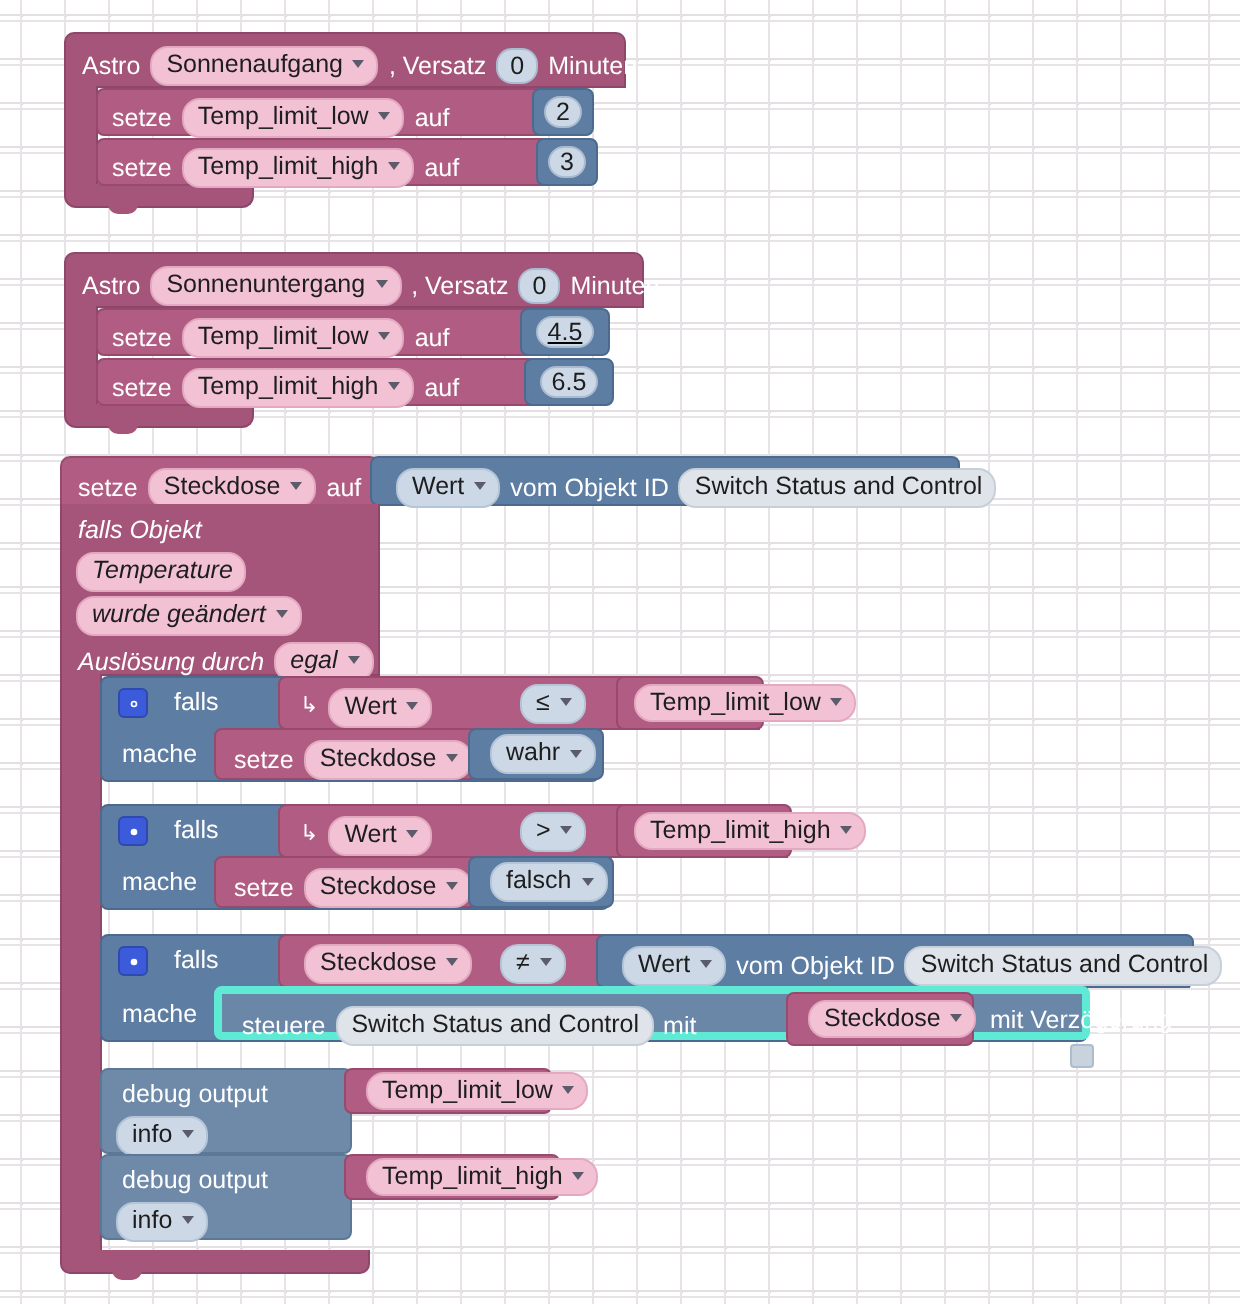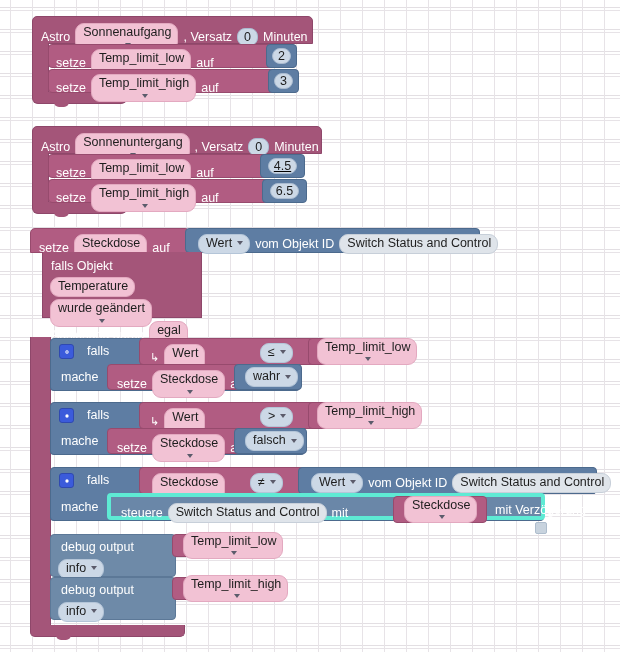--- a/index.html
+++ b/index.html
@@ -54,21 +54,21 @@
   
   .fld {
     display: inline-flex; align-items: center; gap: 4px;
     padding: 2px 6px 3px 7px;
     border-radius: 9px;
     font-size: 12.5px;
     line-height: 1;
     color: #1d1d1d;
     white-space: nowrap;
   }
-  .fld.pink   { background: #f2c2d4; border: 1px solid #e3a9c0; flex-direction: column; }
+  .fld.pink   { background: #f2c2d4; border: 1px solid #e3a9c0; }
   .fld.bluef  { background: #ccd8e6; border: 1px solid #b4c5d8; }
   .fld.greyf  { background: #dfe4ea; border: 1px solid #c7cfd9; }
   .fld.numf   { background: #ccd8e6; border: 1px solid #aabbd0; border-radius: 8px; }
 
   .caret {
     width: 0; height: 0;
     border-left: 3.5px solid transparent;
     border-right: 3.5px solid transparent;
     border-top: 4px solid #5b5b6b;
     margin-left: 1px;
@@ -228,21 +228,21 @@
           <span>Wert</span>
           <i class="caret"></i>
         </span>
         <span class="lbl">vom Objekt ID</span>
         <span class="fld greyf">
             <span>Switch Status and Control</span>
           </span>
       </div>
     </div>
 
-    <div style="position:absolute; left:12px; top:24px; width:160px; height:66px; background:#a45579; border:1px solid #8e476a; border-top:none;">
+    <div style="position:absolute; left:0; top:24px; width:160px; height:86px; background:#a45579; border:1px solid #8e476a; border-top:none;font-style:italic;">
       <div style="position:absolute; left:8px; top:4px;">
         <span class="lbl">falls Objekt</span>
       </div>
       <div style="position:absolute; left:7px; top:24px;">
         <span class="fld pink">
             <span>Temperature</span>
           </span>
       </div>
       <div style="position:absolute; left:7px; top:46px;">
         <span class="fld pink">

